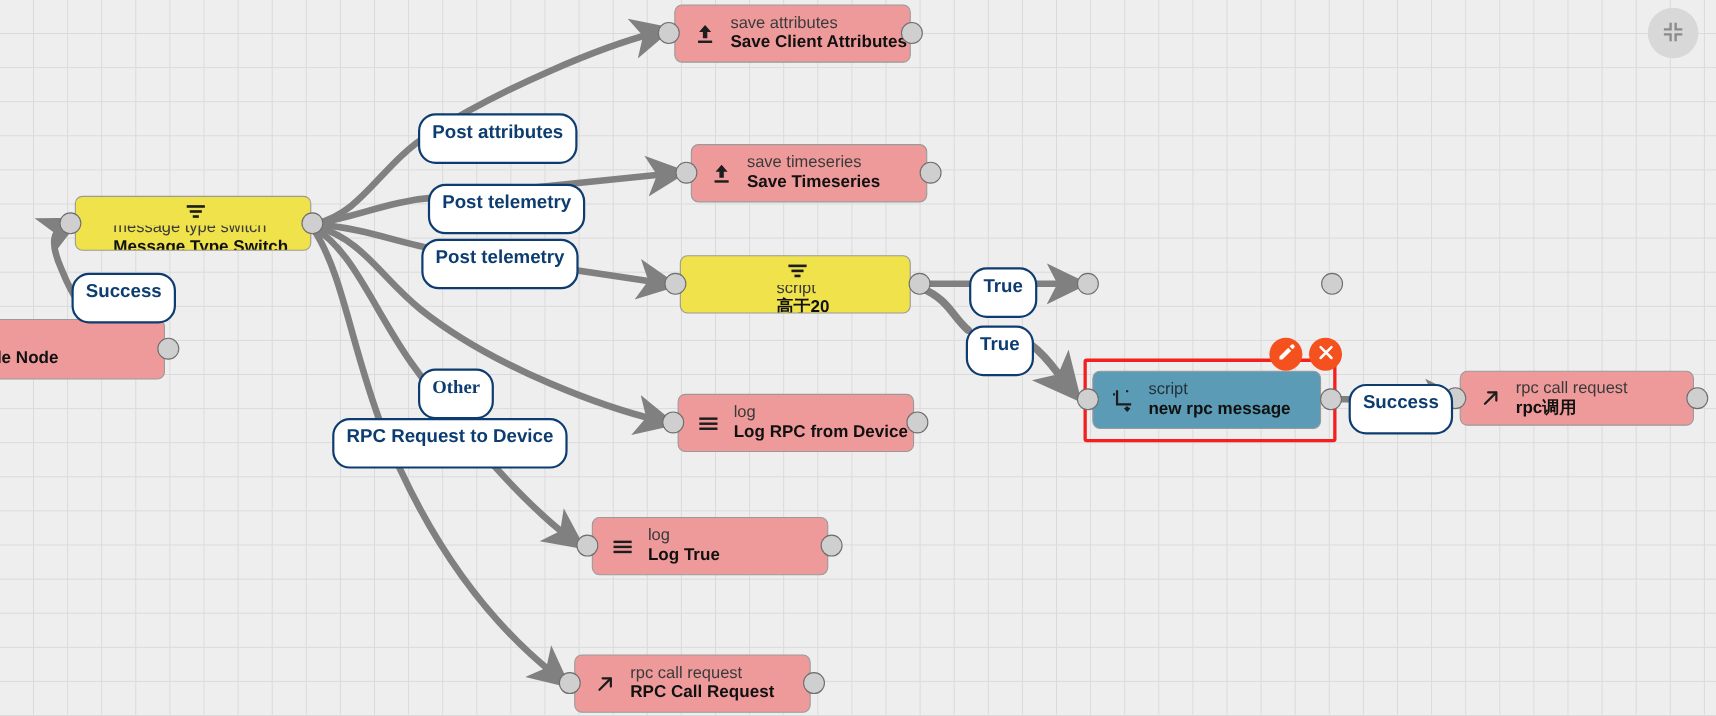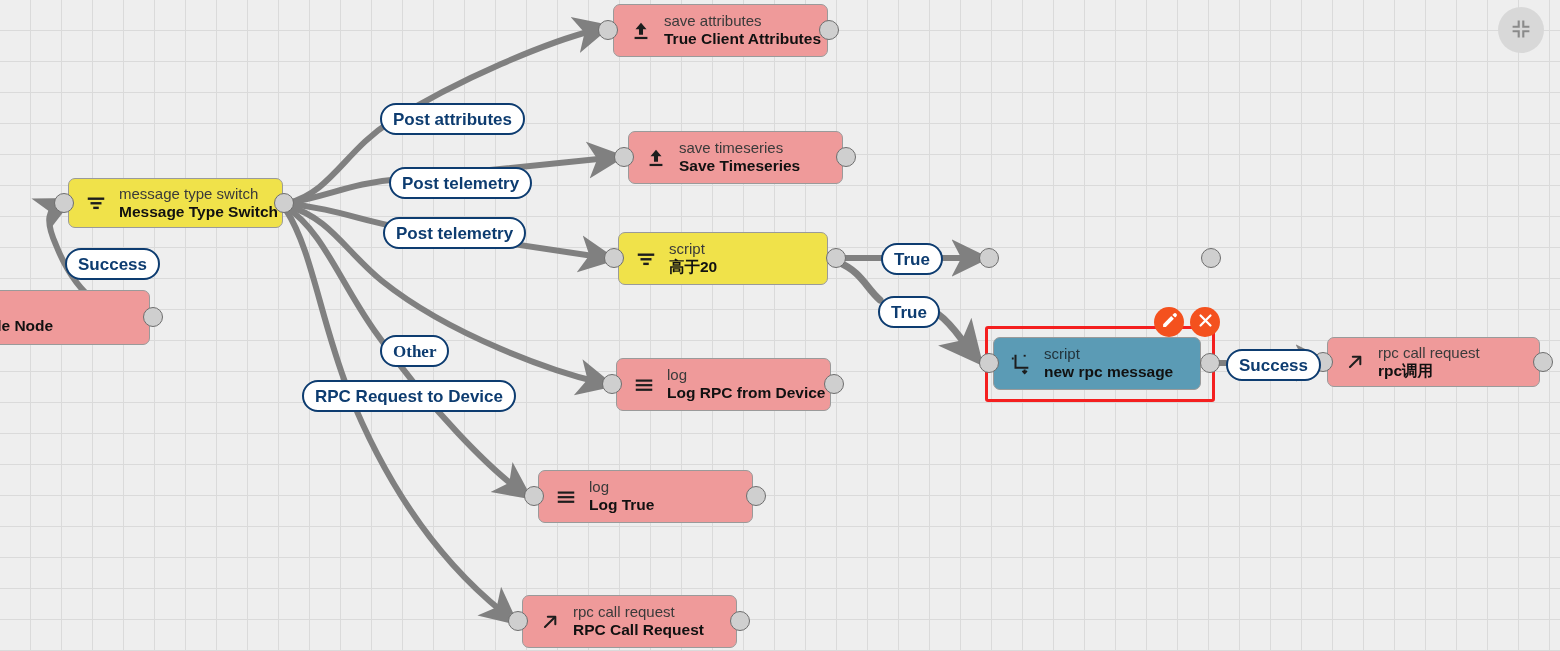--- a/index.html
+++ b/index.html
@@ -30,21 +30,21 @@
     position: absolute;
     box-sizing: border-box;
     border-radius: 7px;
     border: 1px solid #9a9a9a;
     display: flex;
     align-items: center;
     padding-left: 14px;
     z-index: 5;
   }
   .node.red    { background: #ef9a9a; }
-  .node.yellow { background: #f0e24a; }
+  .node.yellow { background: #f0e24a; flex-direction: column; }
   .node.blue   { background: #5b9bb5; }
 
   .node .ic {
     flex: 0 0 auto;
     width: 26px; height: 26px;
     margin-right: 10px;
     display: flex; align-items: center; justify-content: center;
     color: #1d1d1d;
   }
   .node .txt {
@@ -79,21 +79,21 @@
   
   .elabel {
     position: absolute;
     background: #ffffff;
     border: 2.5px solid #0d3c70;
     border-radius: 16px;
     color: #0d3c70;
     font-weight: bold;
     font-size: 17px;
     line-height: 1;
-    padding: 6px 11px 5px 11px;
+    padding: 6px 11px 19px 11px;
     white-space: nowrap;
     box-sizing: border-box;
     z-index: 8;
   }
 
   
   .sel-outline {
     position: absolute;
     border: 3px solid #f41f1f;
     border-radius: 3px;
@@ -190,21 +190,21 @@
 
   <div class="node red" style="left:613px; top:4px; width:215px; height:53px;">
     <span class="ic">
       <svg width="22" height="22" viewBox="0 0 24 24">
         <path d="M12 3 L18 10 H14.2 V16 H9.8 V10 H6 Z" fill="#1d1d1d"></path>
         <rect x="5" y="18.4" width="14" height="2.4" fill="#1d1d1d"></rect>
       </svg>
     </span>
     <div class="txt">
       <span class="type">save attributes</span>
-      <span class="name">True Client Attributes</span>
+      <span class="name">Save Client Attributes</span>
     </div>
   </div>
   <div class="port" style="left:598px; top:20px;"></div>
   <div class="port" style="left:819px; top:20px;"></div>
 
   <div class="node red" style="left:628px; top:131px; width:215px; height:53px;">
     <span class="ic">
       <svg width="22" height="22" viewBox="0 0 24 24">
         <path d="M12 3 L18 10 H14.2 V16 H9.8 V10 H6 Z" fill="#1d1d1d"></path>
         <rect x="5" y="18.4" width="14" height="2.4" fill="#1d1d1d"></rect>

